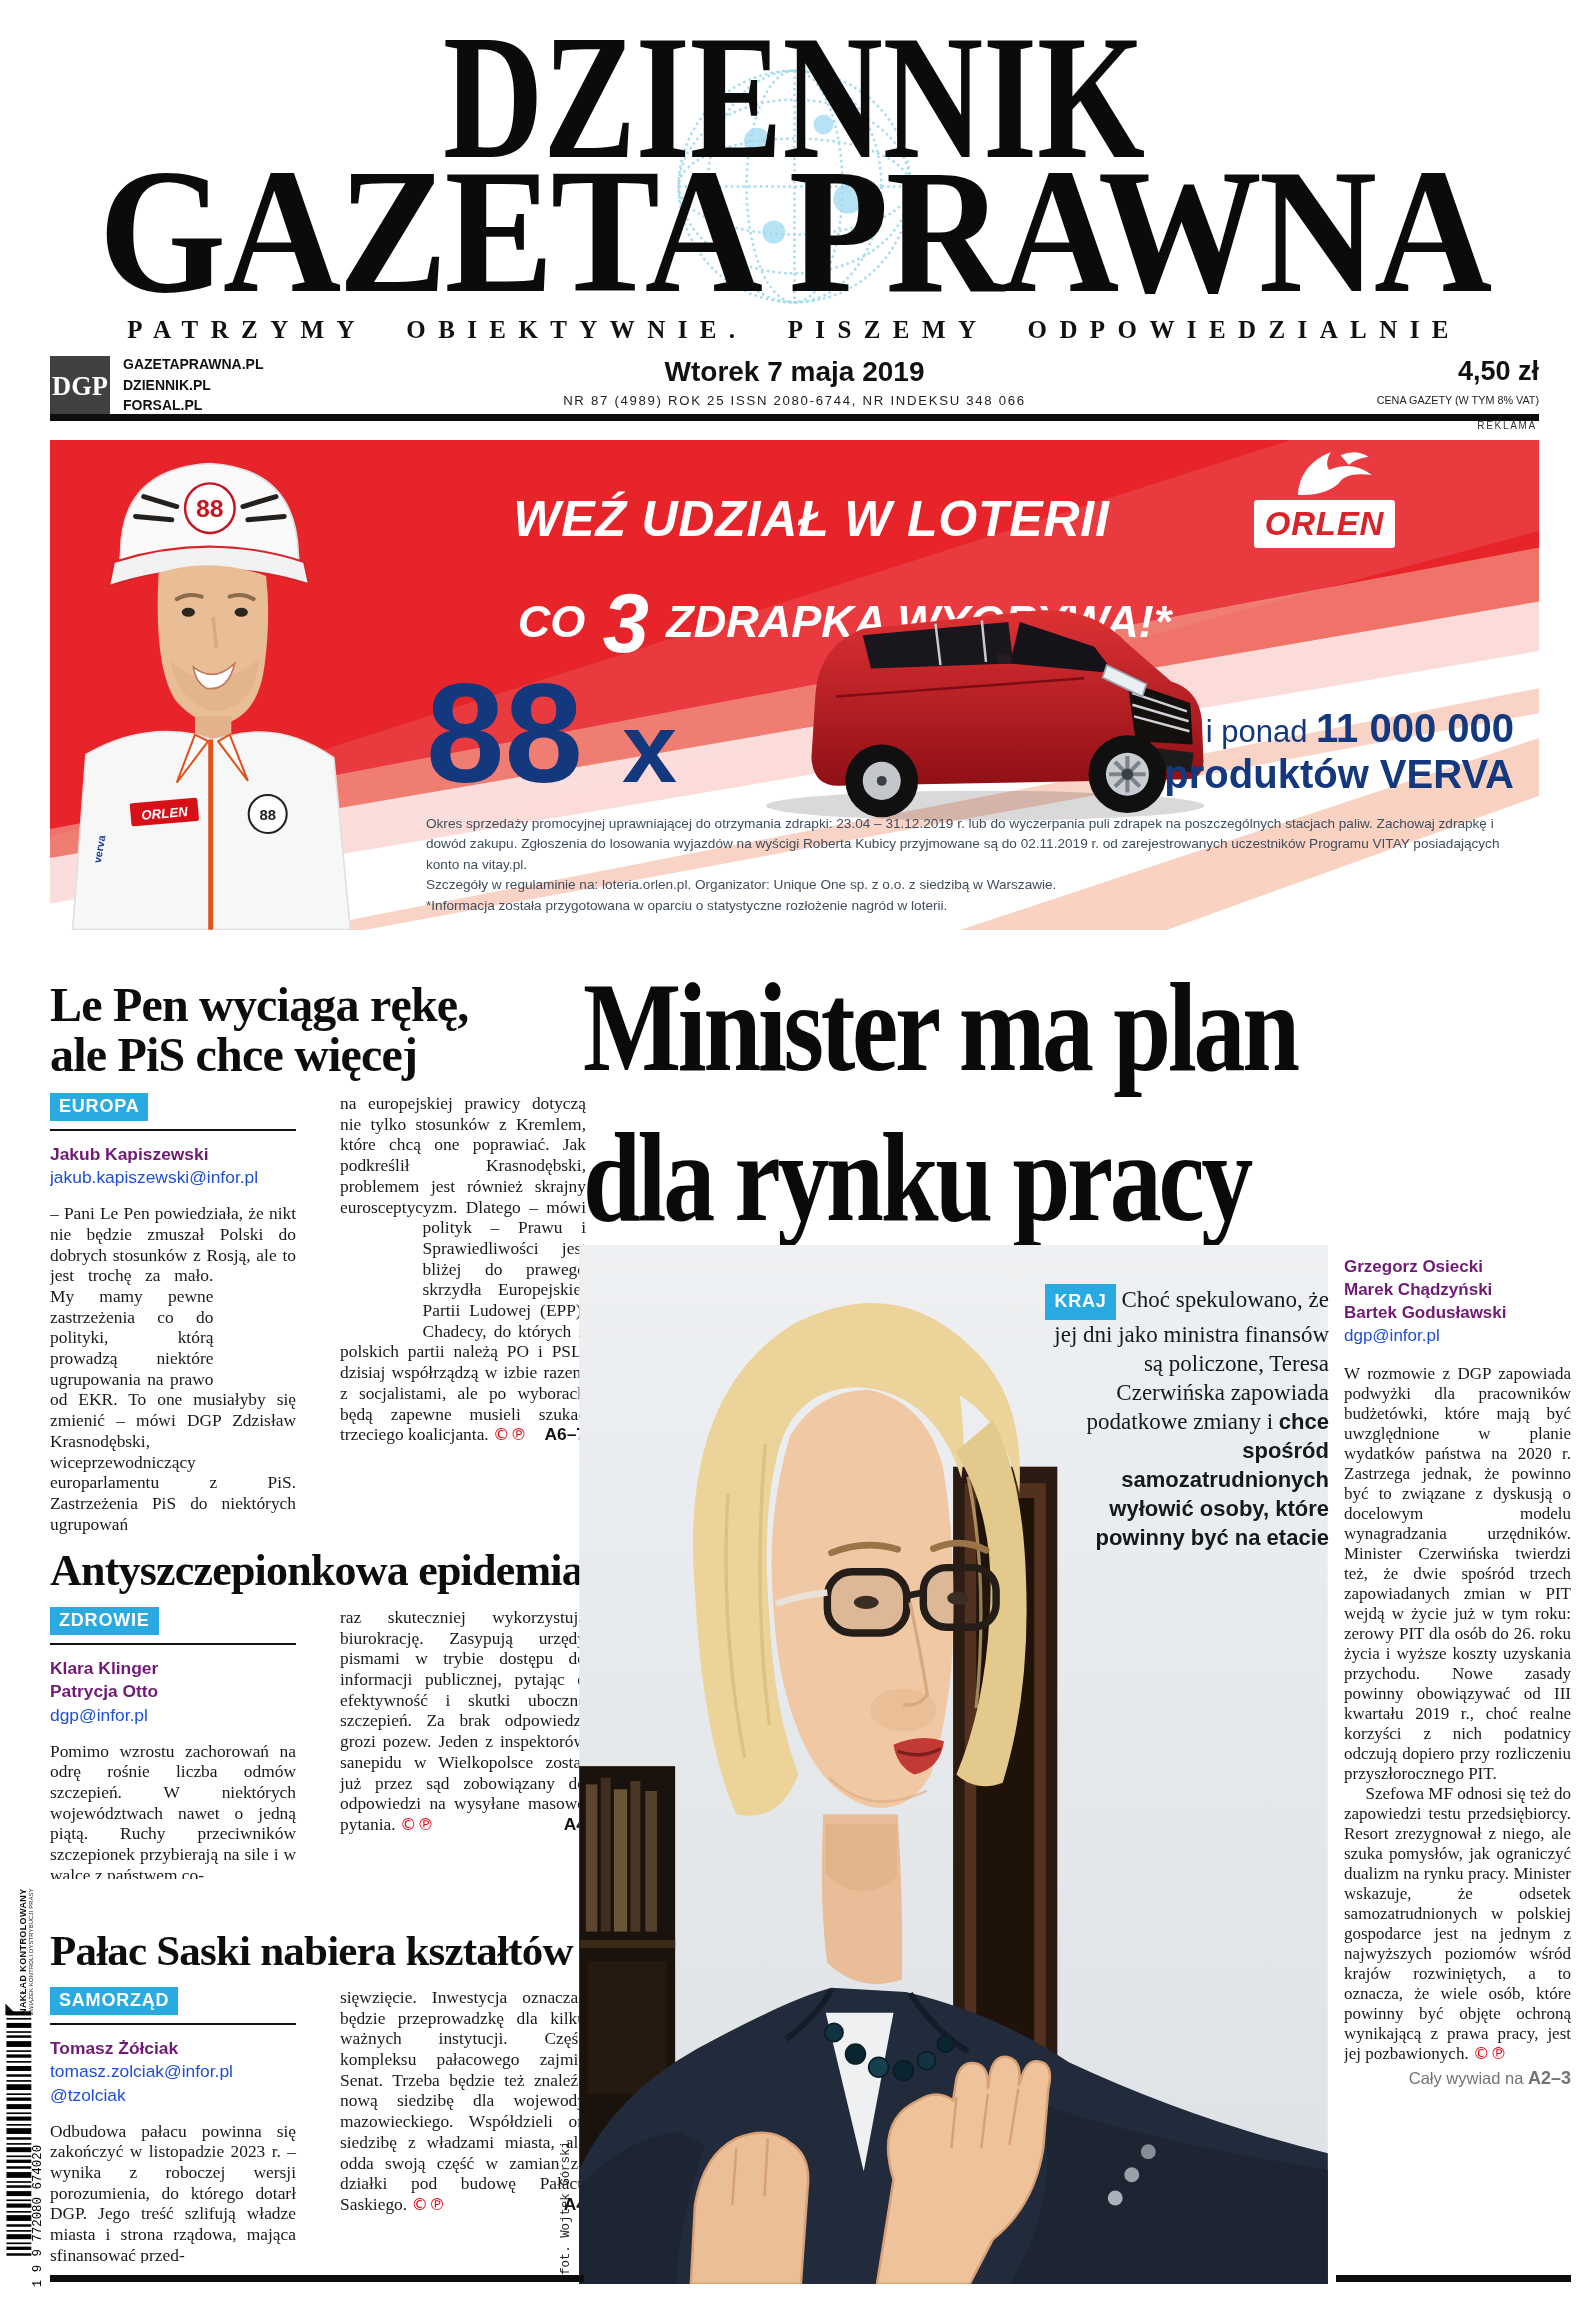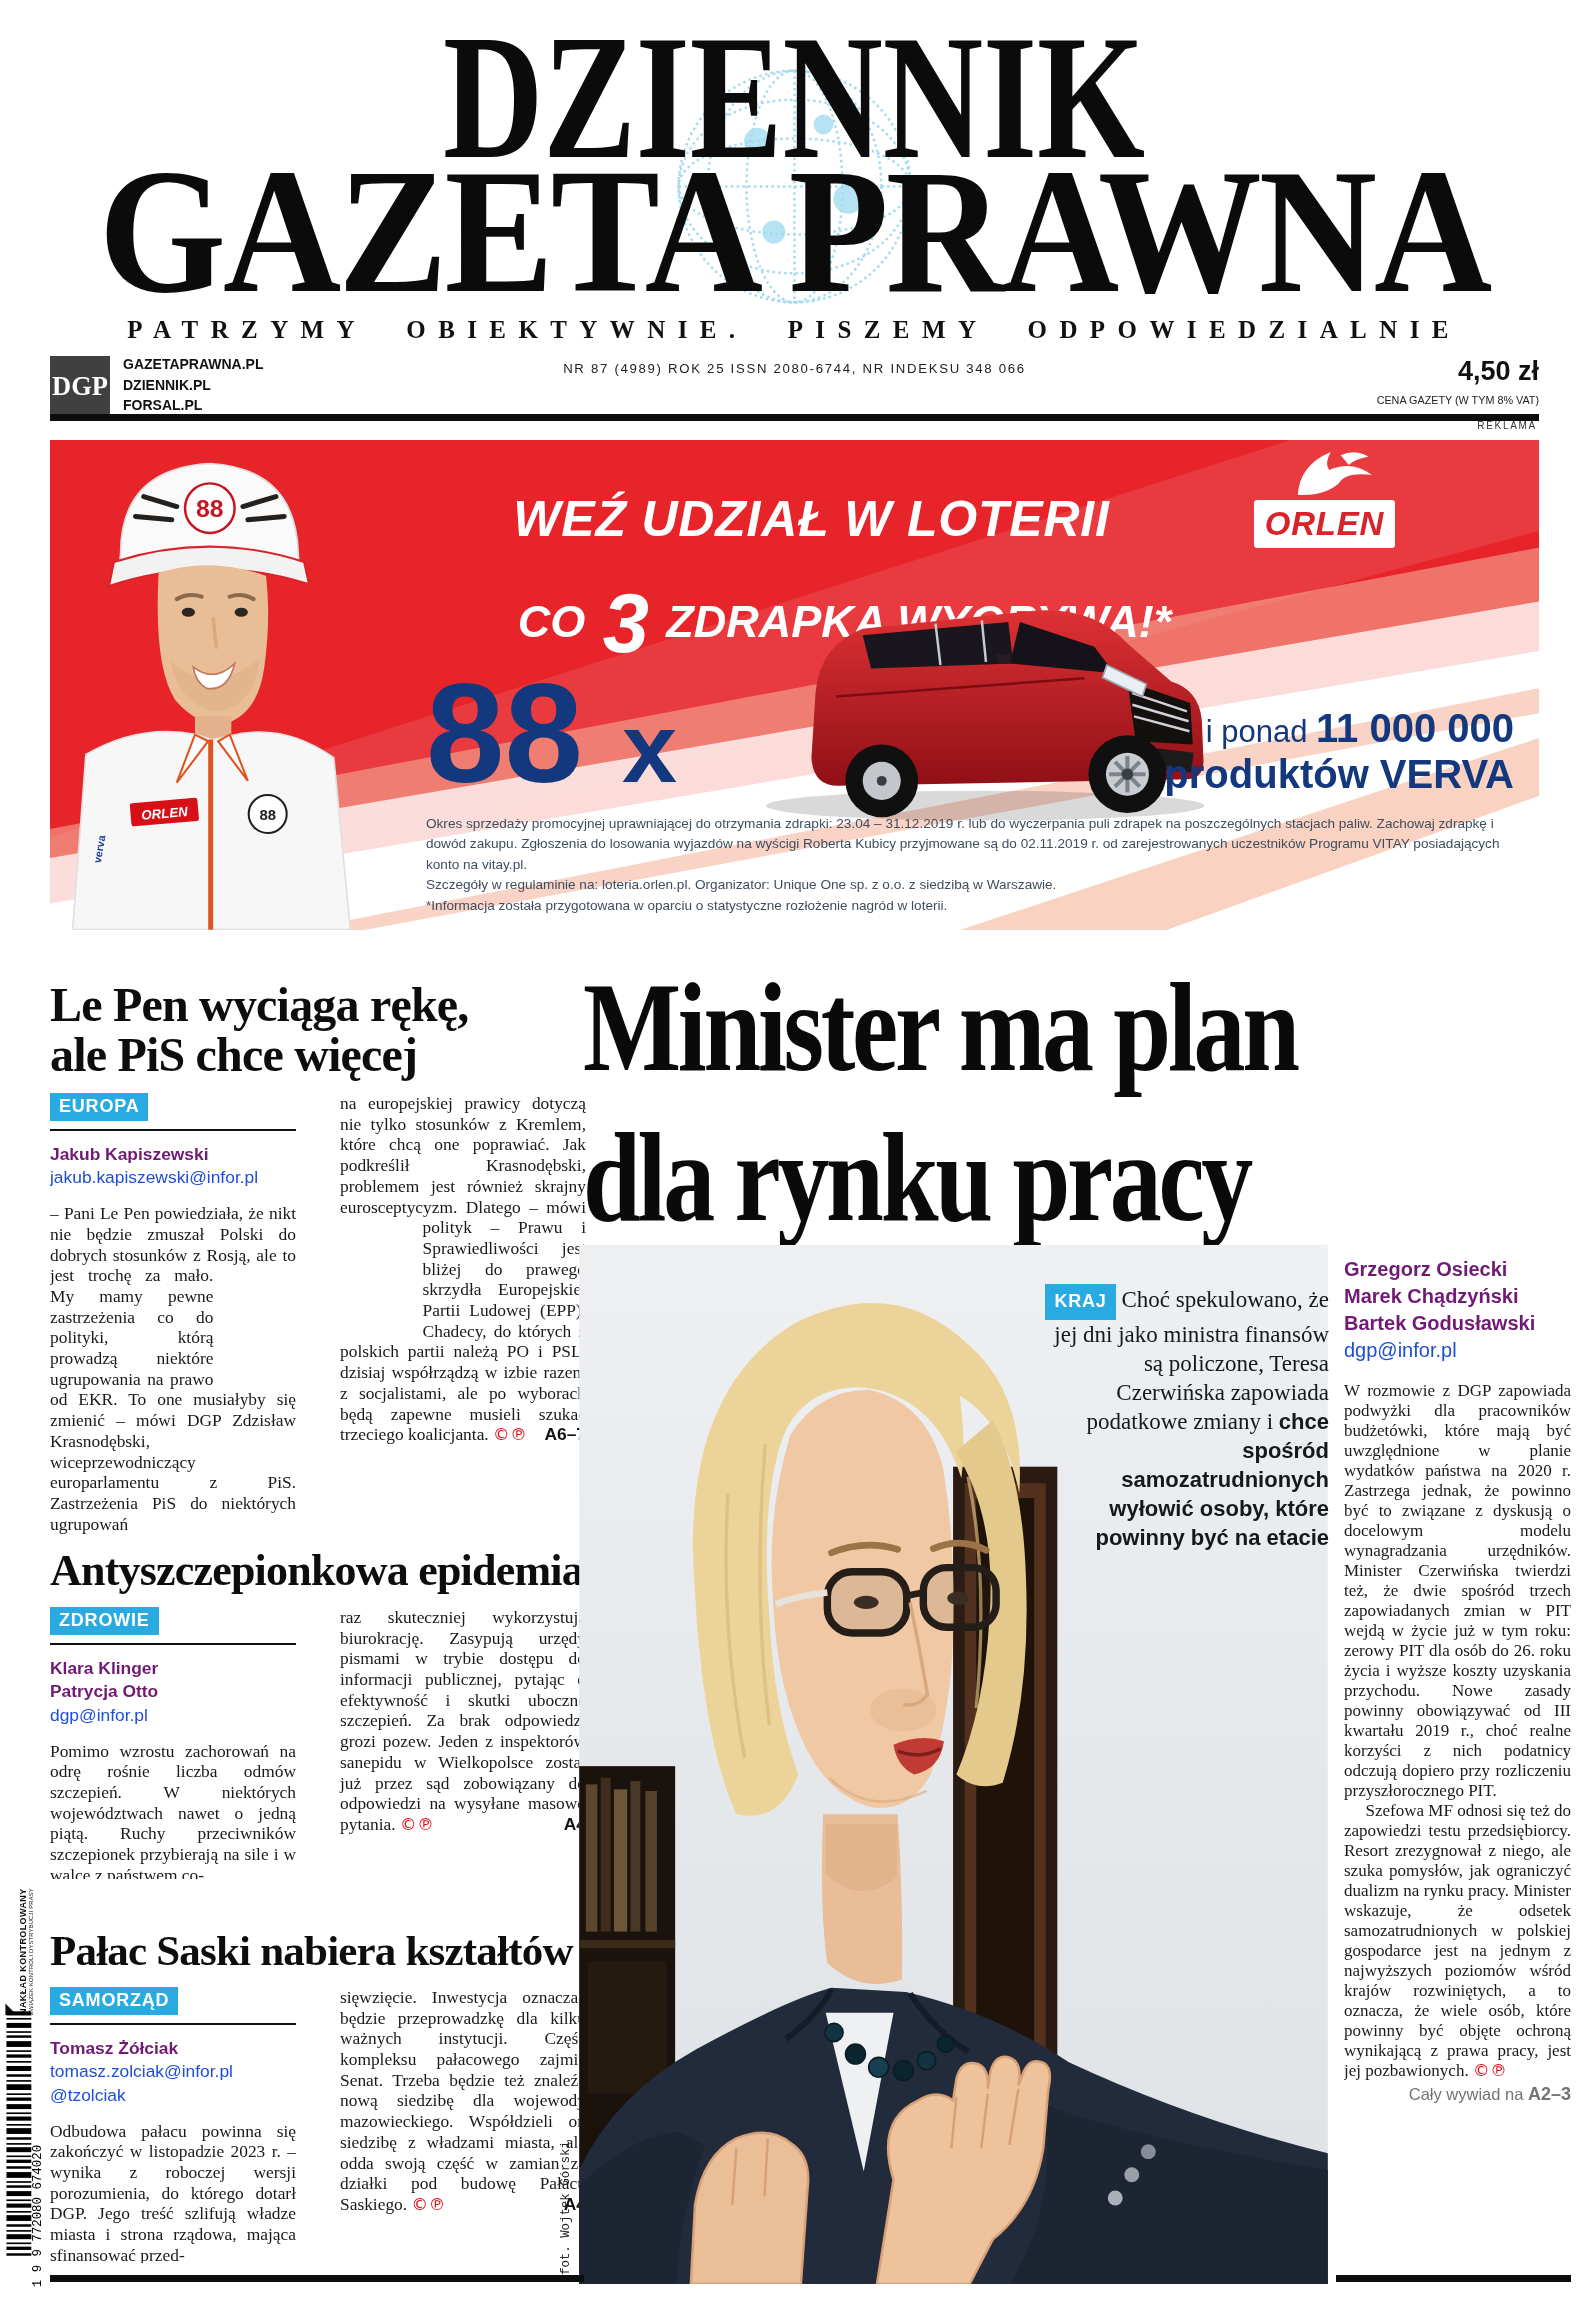--- a/index.html
+++ b/index.html
@@ -115,21 +115,21 @@
     font-family:"Liberation Mono",monospace;font-size:12.4px;color:#222;
     writing-mode:vertical-rl;transform:rotate(180deg);text-align:left;white-space:nowrap;}
 
   
   .kraj-blurb{position:absolute;top:1284px;left:1044px;width:285px;text-align:right;
     font-size:23px;line-height:29px;color:#15181c;}
   .kraj-blurb .bold{font-family:"Liberation Sans",sans-serif;font-weight:bold;font-size:22px;}
 
   
   .rightcol{top:1256px;left:1344px;width:227px;height:1021px;overflow:hidden;}
-  .rightcol .authors{margin-top:0;font-size:20px;}
+  .rightcol .authors{margin-top:0;font-size:17px;}
   .rc-body{margin-top:16.5px;font-size:17px;line-height:20px;text-align:justify;color:#191919;}
   .rc-body p{margin:0;}
   .rc-body p + p{text-indent:21.5px;}
   .rc-footer{margin-top:3.3px;text-align:right;font-family:"Liberation Sans",sans-serif;
     font-size:16.5px;color:#737373;}
   .rc-footer b{font-size:18px;}
   .bottom-rule{height:7.4px;background:#0d0d0d;}
   #rule-left{top:2275px;left:50px;width:534px;}
   #rule-right{top:2275px;left:1336px;width:235px;}
 
@@ -167,20 +167,21 @@
 <div class="abs tagline">PATRZYMY OBIEKTYWNIE. PISZEMY ODPOWIEDZIALNIE</div>
 
 <div class="abs infobar">
   <div class="dgp-box">DGP</div>
   <div class="sites">
     <div>GAZETAPRAWNA.PL</div>
     <div>DZIENNIK.PL</div>
     <div>FORSAL.PL</div>
   </div>
   <div class="date-center">
+    <div class="date-main">Wtorek 7 maja 2019</div>
     <div class="issue-line">NR 87 (4989) ROK 25 ISSN 2080-6744, NR INDEKSU 348 066</div>
   </div>
   <div class="price-wrap">
     <div class="price-main">4,50 zł</div>
     <div class="price-note">CENA GAZETY (W TYM 8% VAT)</div>
   </div>
 </div>
 <div class="abs black-rule"></div>
 <div class="abs reklama">REKLAMA</div>
 

